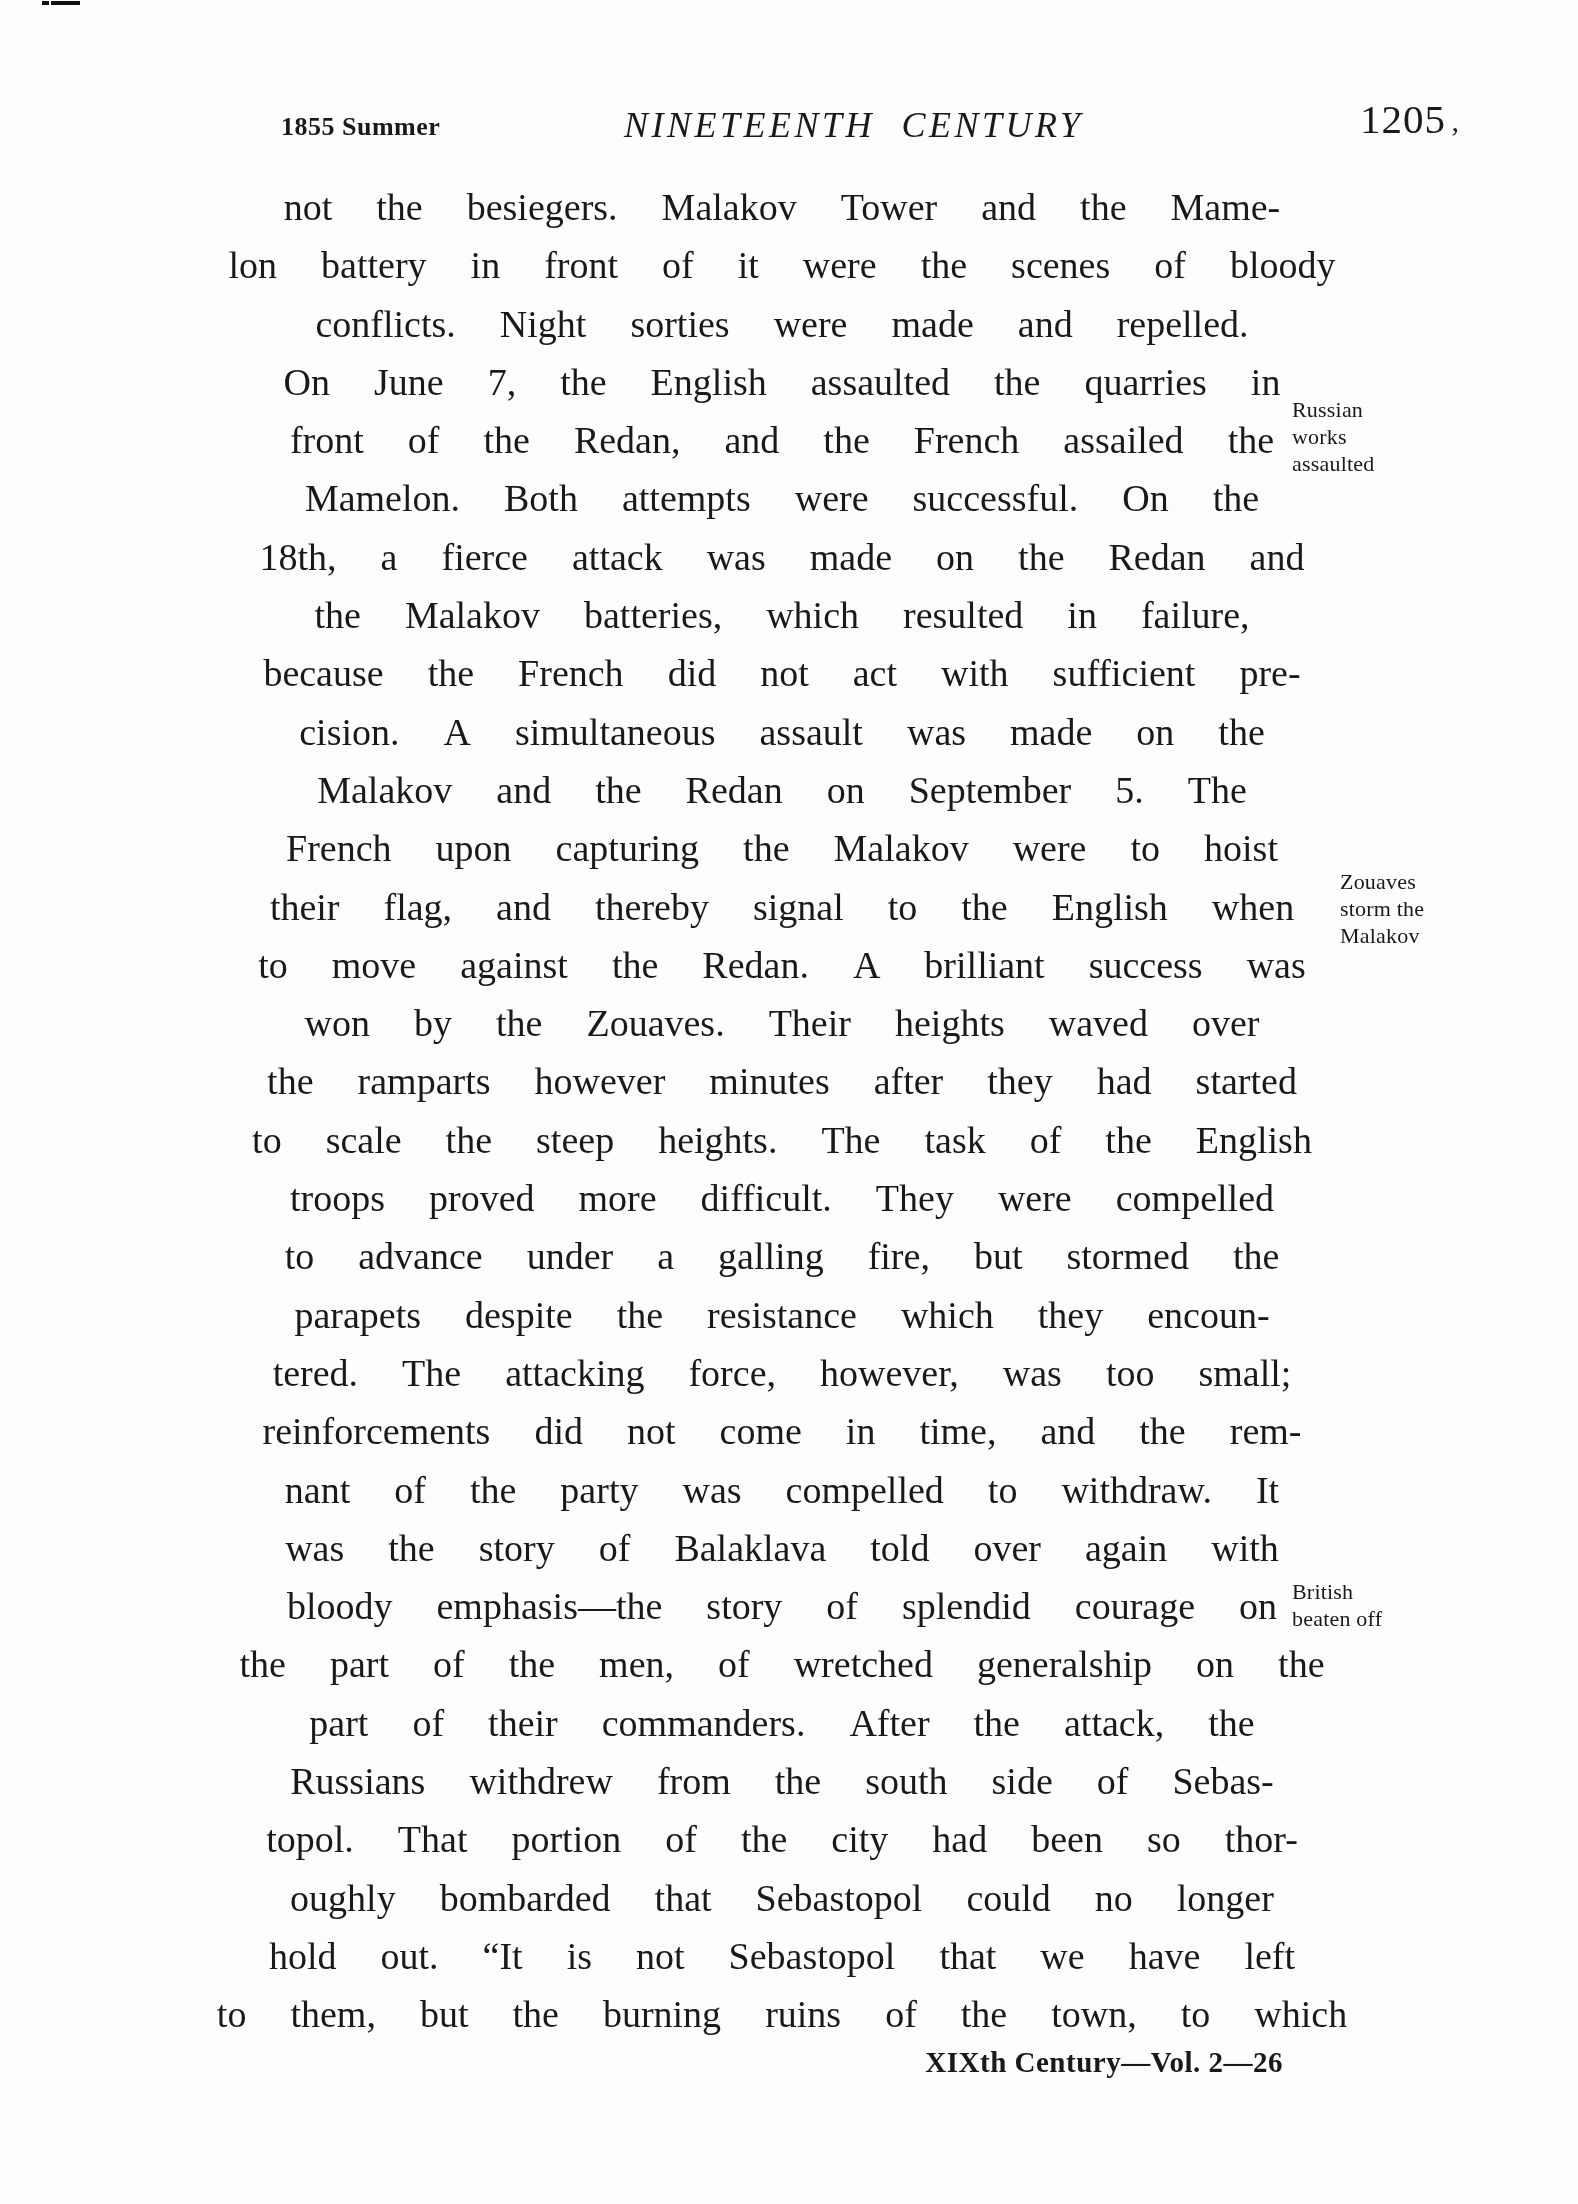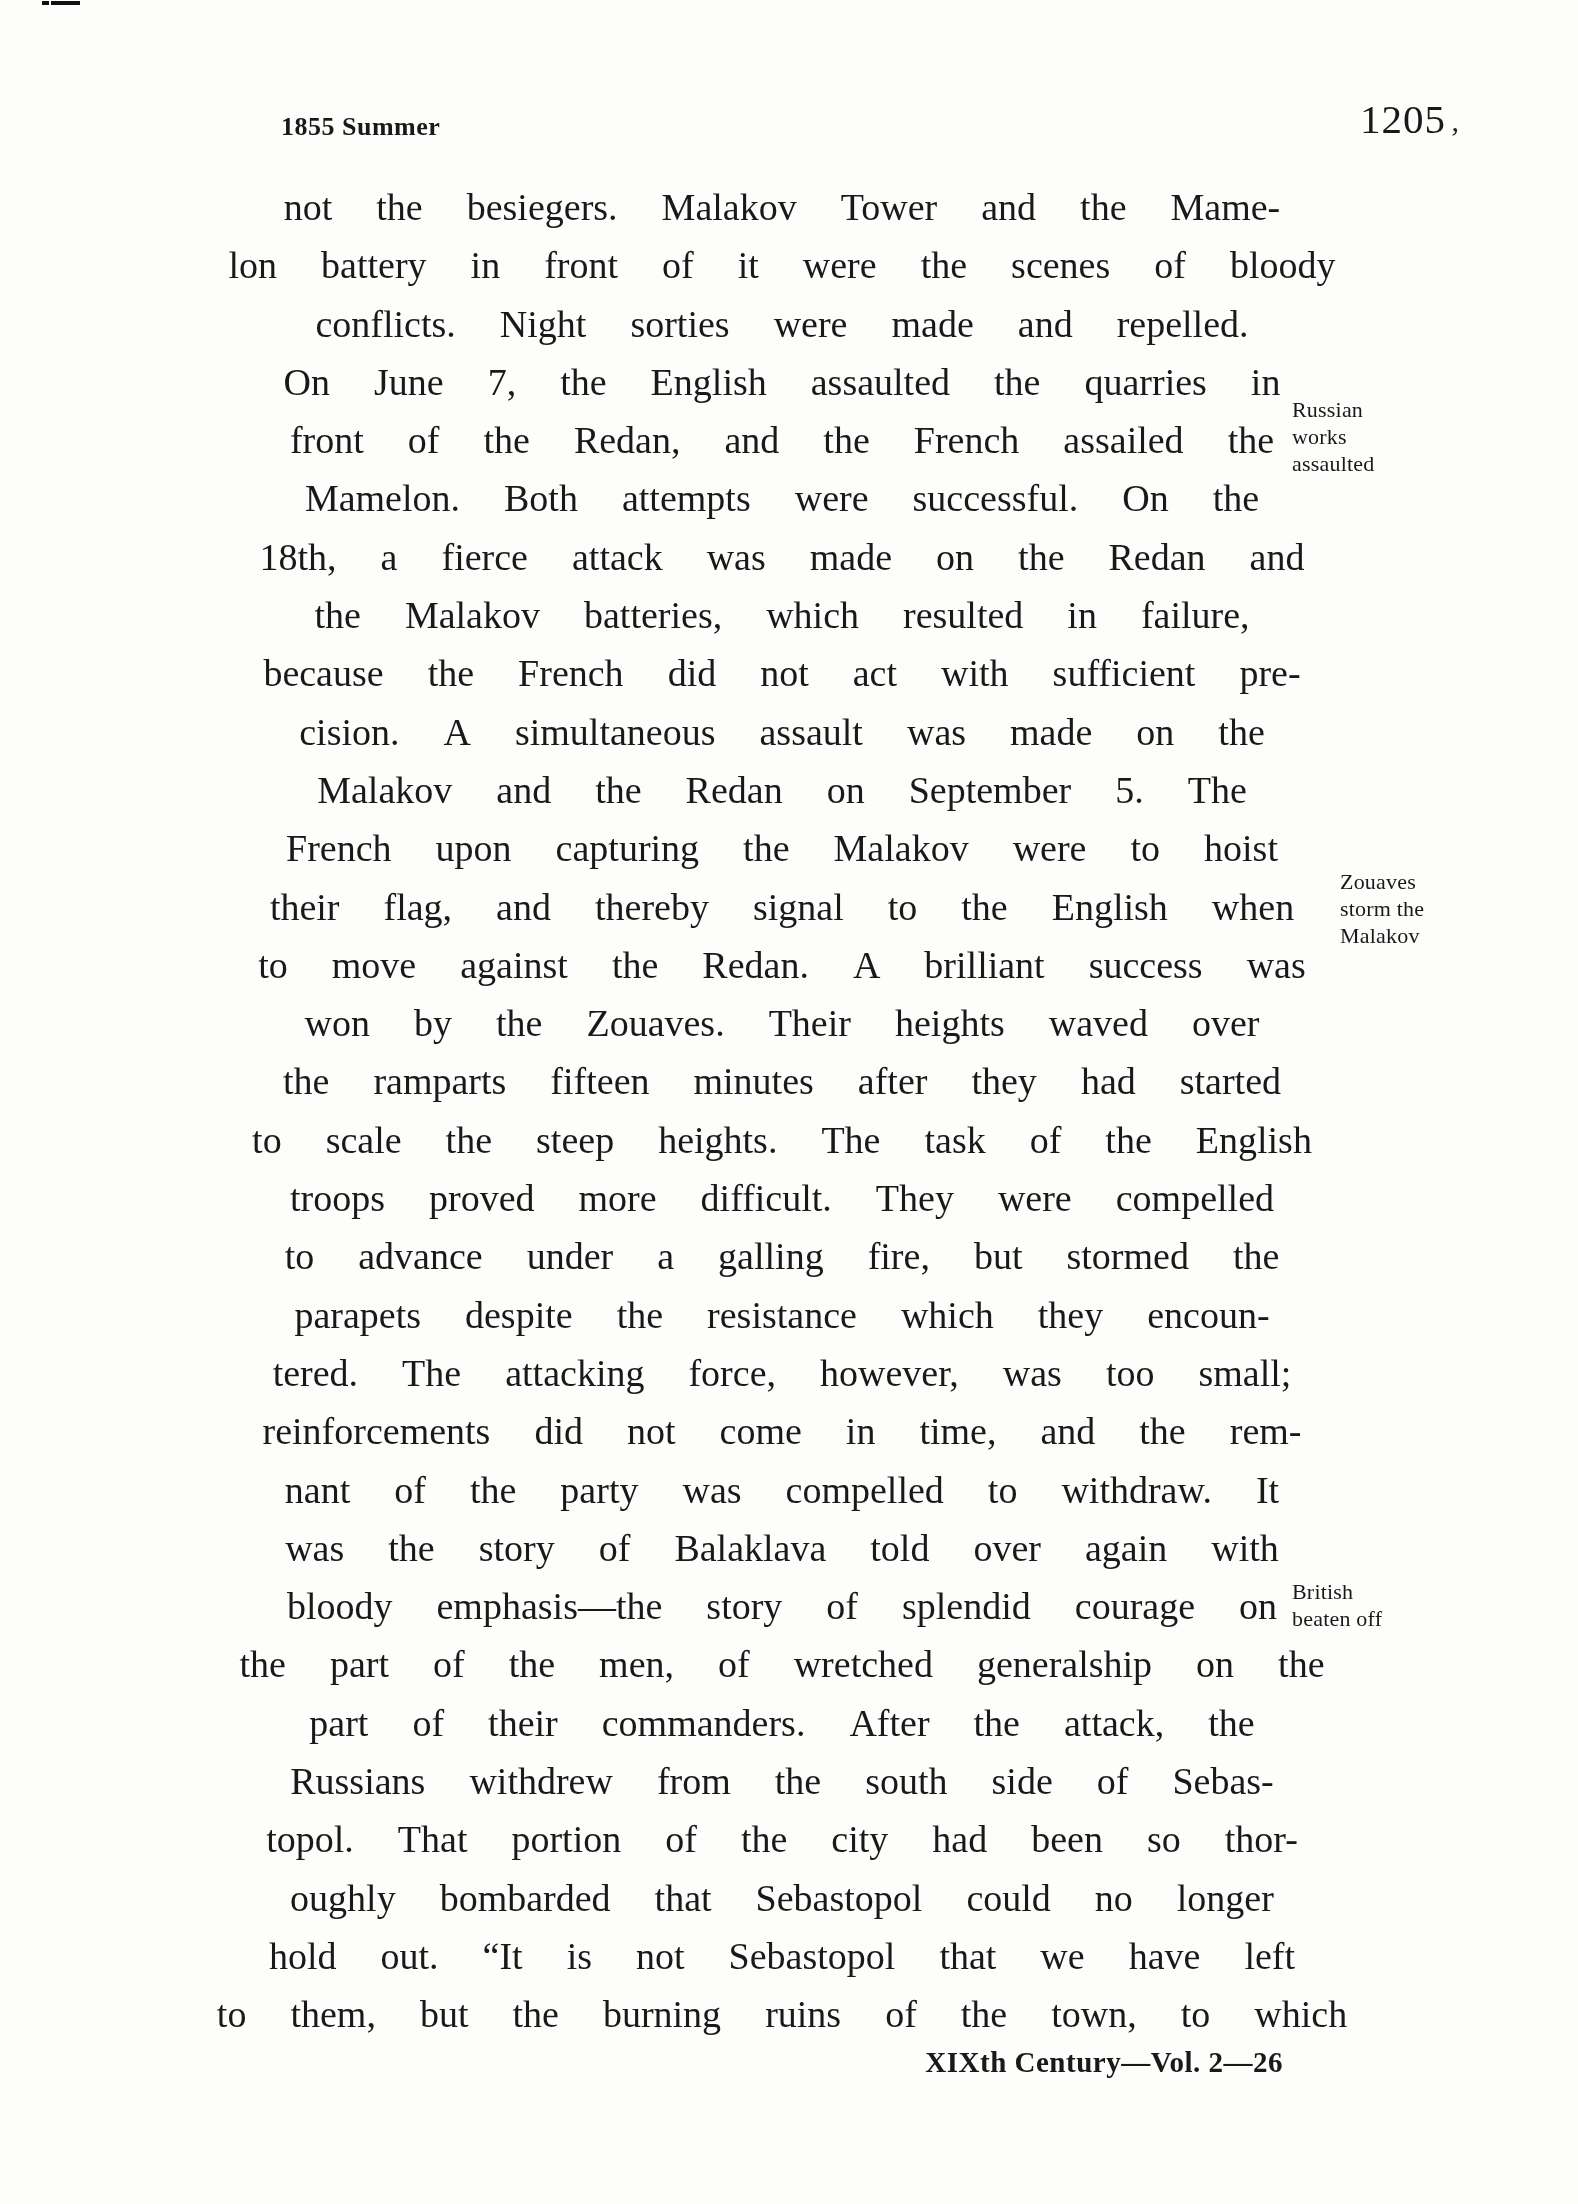--- a/index.html
+++ b/index.html
@@ -65,20 +65,21 @@
 </head>
 <body>
 
 <div class="page">
 
   <div class="artifact-bar short"></div>
   <div class="artifact-bar long"></div>
   <div class="artifact-tick">’</div>
 
   <div class="running-head-left">1855 Summer</div>
+  <div class="running-head-title">NINETEENTH CENTURY</div>
   <div class="page-number">1205</div>
 
   <div class="body-column">
       <div class="body-line">
         <span>not</span>
         <span>the</span>
         <span>besiegers.</span>
         <span>Malakov</span>
         <span>Tower</span>
         <span>and</span>
@@ -228,21 +229,21 @@
         <span>the</span>
         <span>Zouaves.</span>
         <span>Their</span>
         <span>heights</span>
         <span>waved</span>
         <span>over</span>
       </div>
       <div class="body-line">
         <span>the</span>
         <span>ramparts</span>
-        <span>fifteen</span>
+        <span>however</span>
         <span>minutes</span>
         <span>after</span>
         <span>they</span>
         <span>had</span>
         <span>started</span>
       </div>
       <div class="body-line">
         <span>to</span>
         <span>scale</span>
         <span>the</span>

